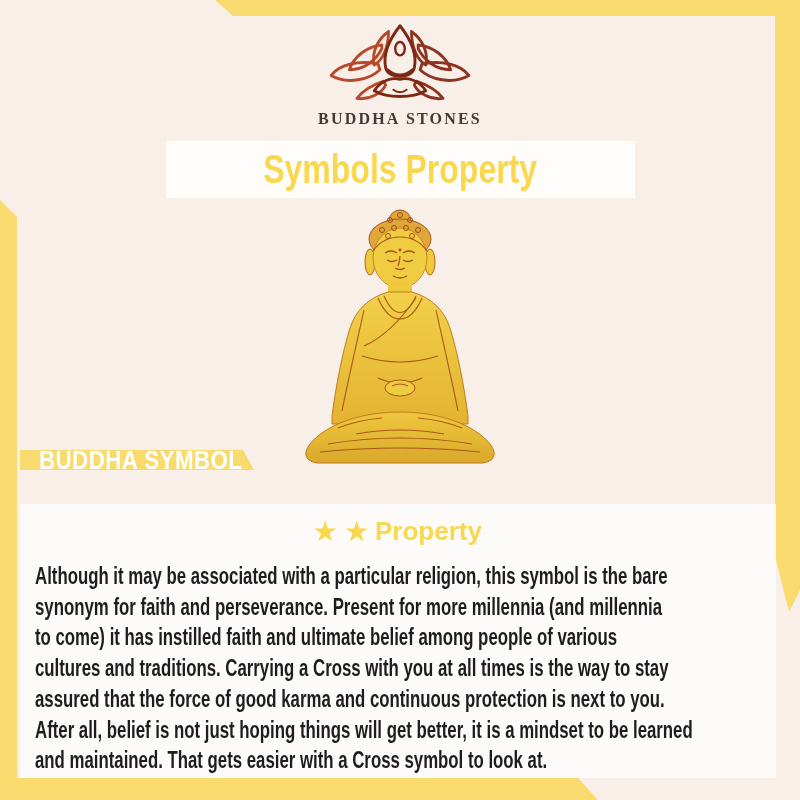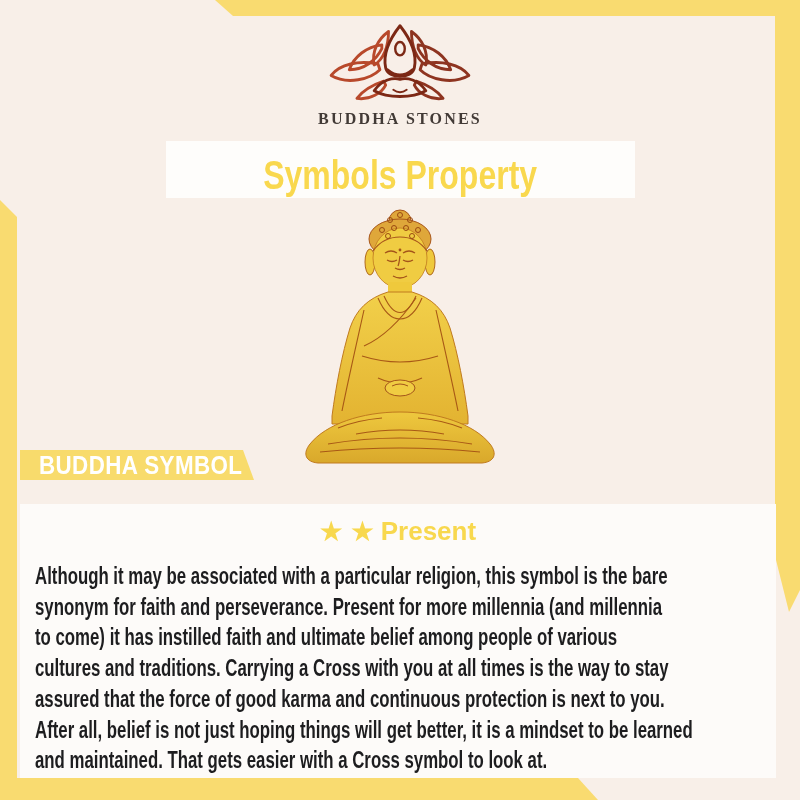--- a/index.html
+++ b/index.html
@@ -22,34 +22,34 @@
     text-align: center;
     font-family: "Liberation Serif", serif;
     font-size: 16px; font-weight: 600; letter-spacing: 2.2px;
     color: #423A36;
   }
 
   
   .heading-bar {
     position: absolute; left: 166px; top: 141px; width: 469px; height: 57px;
     background: #FEFDFB;
-    display: flex; align-items: flex-end; justify-content: center;
+    display: flex; align-items: center; justify-content: center;
   }
   .heading-bar span {
     font-size: 40px; font-weight: bold; color: #F9D84E;
     transform: scaleX(0.8); transform-origin: center;
     white-space: nowrap;
   }
 
   
   .statue { position: absolute; left: 298px; top: 206px; width: 205px; height: 264px; }
 
   
   .badge {
-    position: absolute; left: 20px; top: 450px; width: 234px; height: 30px;
+    position: absolute; left: 20px; top: 450px; width: 234px; height: 20px;
     background: #F8DB6C;
     clip-path: polygon(0 0, 223px 0, 234px 100%, 0 100%);
     display: flex; align-items: center;
   }
   .badge span {
     color: #ffffff; font-size: 26px; font-weight: bold;
     padding-left: 22px; letter-spacing: 0.5px;
     transform: scaleX(0.86); transform-origin: left center;
     white-space: nowrap;
   }
@@ -192,21 +192,21 @@
     <path d="M94,180 Q102,176 110,180" fill="none" stroke="#A4541A" stroke-width="1"></path>
   </svg>
 
   <div class="badge">
     <span>BUDDHA SYMBOL</span>
   </div>
 
   <div class="panel"></div>
 
   <div class="traits-line">
-    <span class="star">★</span><span class="star second">★</span><span>Present</span>
+    <span class="star">★</span><span class="star second">★</span><span>Property</span>
   </div>
 
   <div class="body-text">
     <div class="line">Although it may be associated with a particular religion, this symbol is the bare</div>
     <div class="line">synonym for faith and perseverance. Present for more millennia (and millennia</div>
     <div class="line">to come) it has instilled faith and ultimate belief among people of various</div>
     <div class="line">cultures and traditions. Carrying a Cross with you at all times is the way to stay</div>
     <div class="line">assured that the force of good karma and continuous protection is next to you.</div>
     <div class="line">After all, belief is not just hoping things will get better, it is a mindset to be learned</div>
     <div class="line">and maintained. That gets easier with a Cross symbol to look at.</div>

